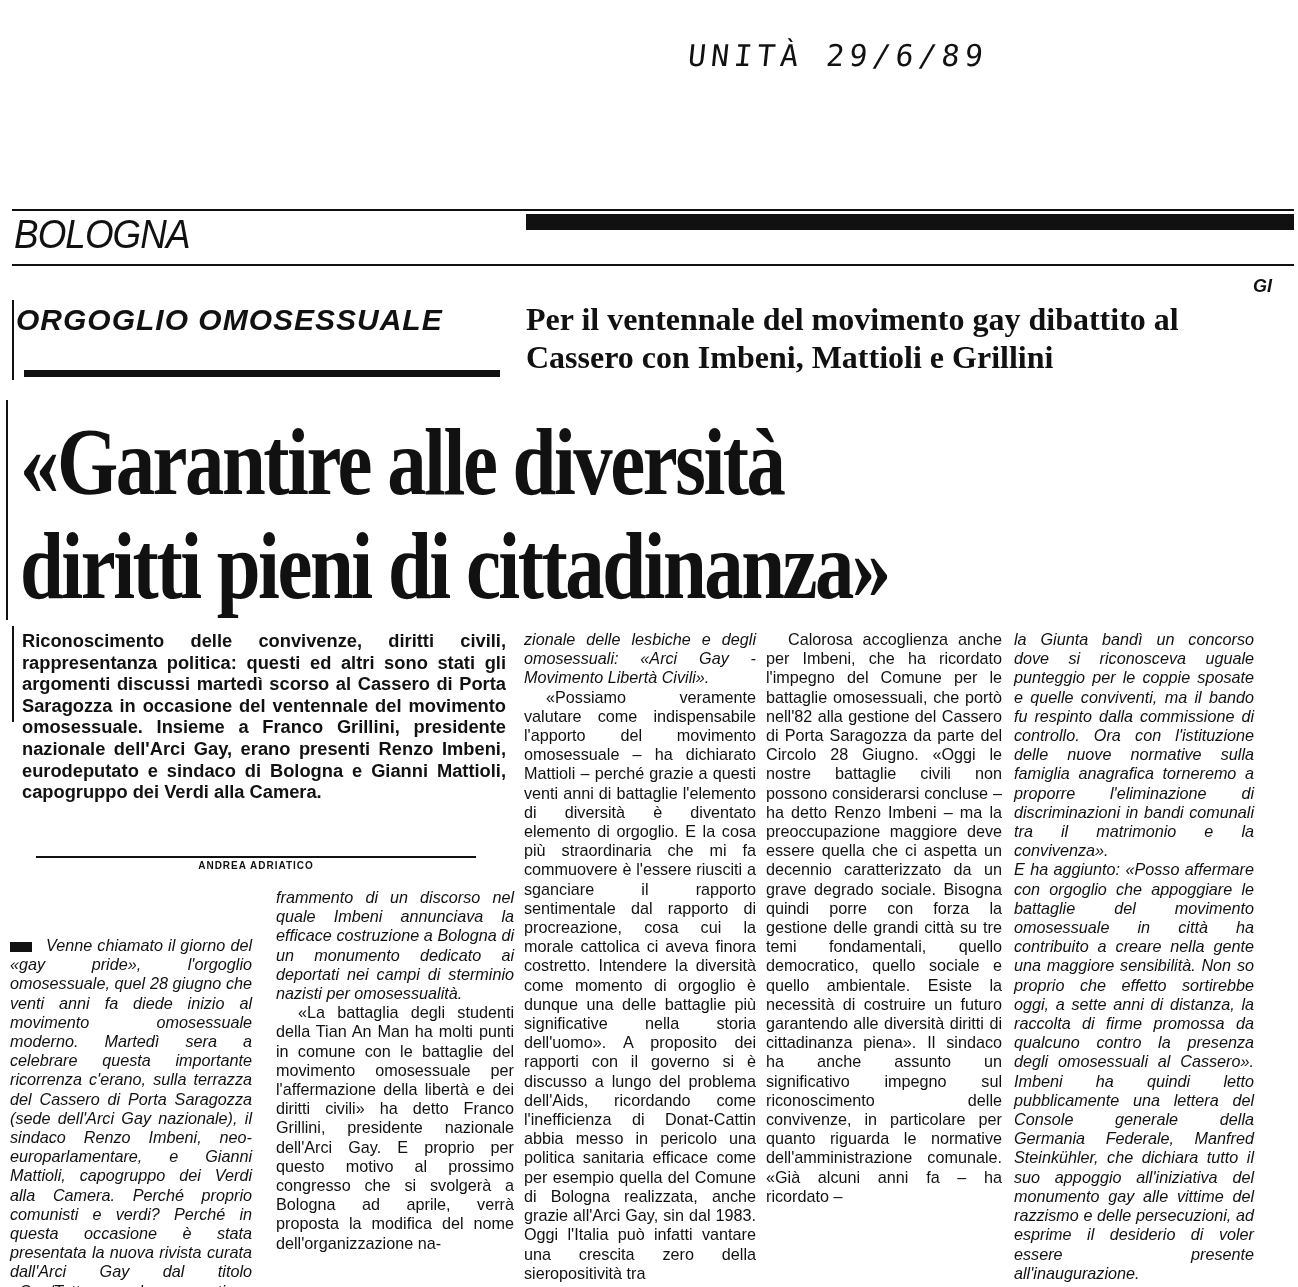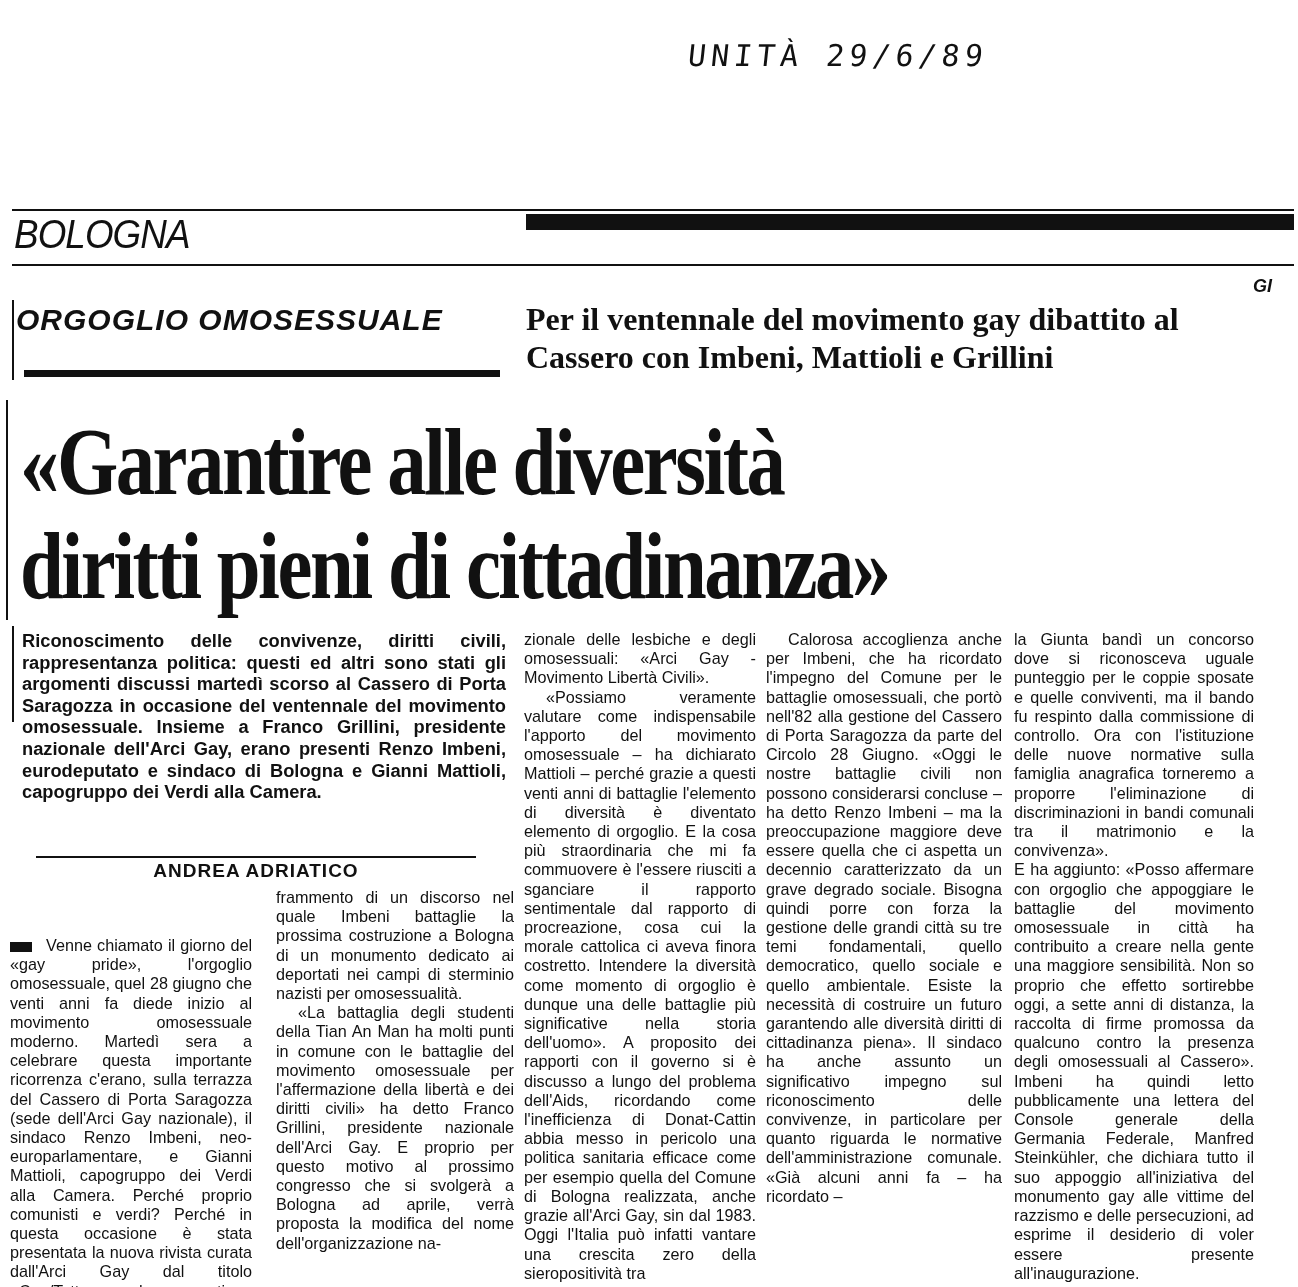--- a/index.html
+++ b/index.html
@@ -10,24 +10,24 @@
               letter-spacing:5px; color:#111; transform:skewX(-6deg); }
   .rule { background:#111; }
   .section { left:14px; top:212px; font-style:italic; font-size:40px; font-weight:normal;
              letter-spacing:-1px; transform:scaleX(0.92); transform-origin:left; }
   .section-right { right:26px; top:240px; font-style:italic; font-weight:bold; font-size:18px;margin-top:36px; }
   .kicker { left:16px; top:303px; font-style:italic; font-weight:900; font-size:30px; letter-spacing:1px; }
   .subhead { left:526px; top:300px; font-family:"Liberation Serif", serif; font-size:32px; line-height:38px; width:720px;font-weight:bold; }
   .headline { left:20px; top:410px; font-family:"Liberation Serif", serif; font-weight:bold;
               font-size:96px; line-height:104px; letter-spacing:-3px; transform:scaleX(0.82); transform-origin:left; white-space:nowrap; }
   .lead { left:22px; top:630px; width:484px; font-size:18.3px; line-height:21.6px; text-align:justify;font-weight:bold; }
-  .byline { left:36px; top:856px; width:440px; text-align:center; font-weight:bold; font-size:19px; letter-spacing:1px; border-top:2px solid #111; padding-top:2px; }
+  .byline { left:36px; top:856px; width:440px; text-align:center; font-weight:bold; font-size:10px; letter-spacing:1px; border-top:2px solid #111; padding-top:2px; }
   .col { font-size:16.2px; line-height:19.2px; text-align:justify; }
   .col p { margin:0; text-indent:22px; }
-  .col p.first { text-indent:0; }
+  .col p.first { text-indent:0;font-style:italic; }
   .c1 { left:10px; top:936px; width:242px; }
   .c2 { left:276px; top:888px; width:238px; }
   .c3 { left:524px; top:630px; width:232px; }
   .c4 { left:766px; top:630px; width:236px; }
   .c5 { left:1014px; top:630px; width:240px; }
   .bullet { display:inline-block; width:22px; height:10px; background:#111; margin-right:14px; vertical-align:middle; }
   .vline { width:2px; background:#111; }
 </style>
 </head>
 <body>
@@ -52,21 +52,21 @@
 </div>
 
 <div class="abs vline" style="left:12px;top:626px;height:96px;"></div>
 <div class="abs lead">Riconoscimento delle convivenze, diritti civili, rappresentanza politica: questi ed altri sono stati gli argomenti discussi martedì scorso al Cassero di Porta Saragozza in occasione del ventennale del movimento omosessuale. Insieme a Franco Grillini, presidente nazionale dell'Arci Gay, erano presenti Renzo Imbeni, eurodeputato e sindaco di Bologna e Gianni Mattioli, capogruppo dei Verdi alla Camera.</div>
 <div class="abs byline">ANDREA ADRIATICO</div>
 
 <div class="abs col c1">
   <p class="first"><span class="bullet"></span><span>Venne chiamato il giorno del «gay pride», l'orgoglio omosessuale, quel 28 giugno che venti anni fa diede inizio al movimento omosessuale moderno. Martedì sera a celebrare questa importante ricorrenza c'erano, sulla terrazza del Cassero di Porta Saragozza (sede dell'Arci Gay nazionale), il sindaco Renzo Imbeni, neo-europarlamentare, e Gianni Mattioli, capogruppo dei Verdi alla Camera. Perché proprio comunisti e verdi? Perché in questa occasione è stata presentata la nuova rivista curata dall'Arci Gay dal titolo «Con/Tatto» che contiene un'intervista a Mattioli e un</span></p>
 </div>
 <div class="abs col c2">
-  <p class="first">frammento di un discorso nel quale Imbeni battaglie la prossima costruzione a Bologna di un monumento dedicato ai deportati nei campi di sterminio nazisti per omosessualità.</p>
+  <p class="first">frammento di un discorso nel quale Imbeni annunciava la efficace costruzione a Bologna di un monumento dedicato ai deportati nei campi di sterminio nazisti per omosessualità.</p>
   <p>«La battaglia degli studenti della Tian An Man ha molti punti in comune con le battaglie del movimento omosessuale per l'affermazione della libertà e dei diritti civili» ha detto Franco Grillini, presidente nazionale dell'Arci Gay. E proprio per questo motivo al prossimo congresso che si svolgerà a Bologna ad aprile, verrà proposta la modifica del nome dell'organizzazione na-</p>
 </div>
 <div class="abs col c3">
   <p class="first">zionale delle lesbiche e degli omosessuali: «Arci Gay - Movimento Libertà Civili».</p>
   <p>«Possiamo veramente valutare come indispensabile l'apporto del movimento omosessuale – ha dichiarato Mattioli – perché grazie a questi venti anni di battaglie l'elemento di diversità è diventato elemento di orgoglio. E la cosa più straordinaria che mi fa commuovere è l'essere riusciti a sganciare il rapporto sentimentale dal rapporto di procreazione, cosa cui la morale cattolica ci aveva finora costretto. Intendere la diversità come momento di orgoglio è dunque una delle battaglie più significative nella storia dell'uomo». A proposito dei rapporti con il governo si è discusso a lungo del problema dell'Aids, ricordando come l'inefficienza di Donat-Cattin abbia messo in pericolo una politica sanitaria efficace come per esempio quella del Comune di Bologna realizzata, anche grazie all'Arci Gay, sin dal 1983. Oggi l'Italia può infatti vantare una crescita zero della sieropositività tra</p>
 </div>
 <div class="abs col c4">
   <p>Calorosa accoglienza anche per Imbeni, che ha ricordato l'impegno del Comune per le battaglie omosessuali, che portò nell'82 alla gestione del Cassero di Porta Saragozza da parte del Circolo 28 Giugno. «Oggi le nostre battaglie civili non possono considerarsi concluse – ha detto Renzo Imbeni – ma la preoccupazione maggiore deve essere quella che ci aspetta un decennio caratterizzato da un grave degrado sociale. Bisogna quindi porre con forza la gestione delle grandi città su tre temi fondamentali, quello democratico, quello sociale e quello ambientale. Esiste la necessità di costruire un futuro garantendo alle diversità diritti di cittadinanza piena». Il sindaco ha anche assunto un significativo impegno sul riconoscimento delle convivenze, in particolare per quanto riguarda le normative dell'amministrazione comunale. «Già alcuni anni fa – ha ricordato –</p>
 </div>
 <div class="abs col c5">

